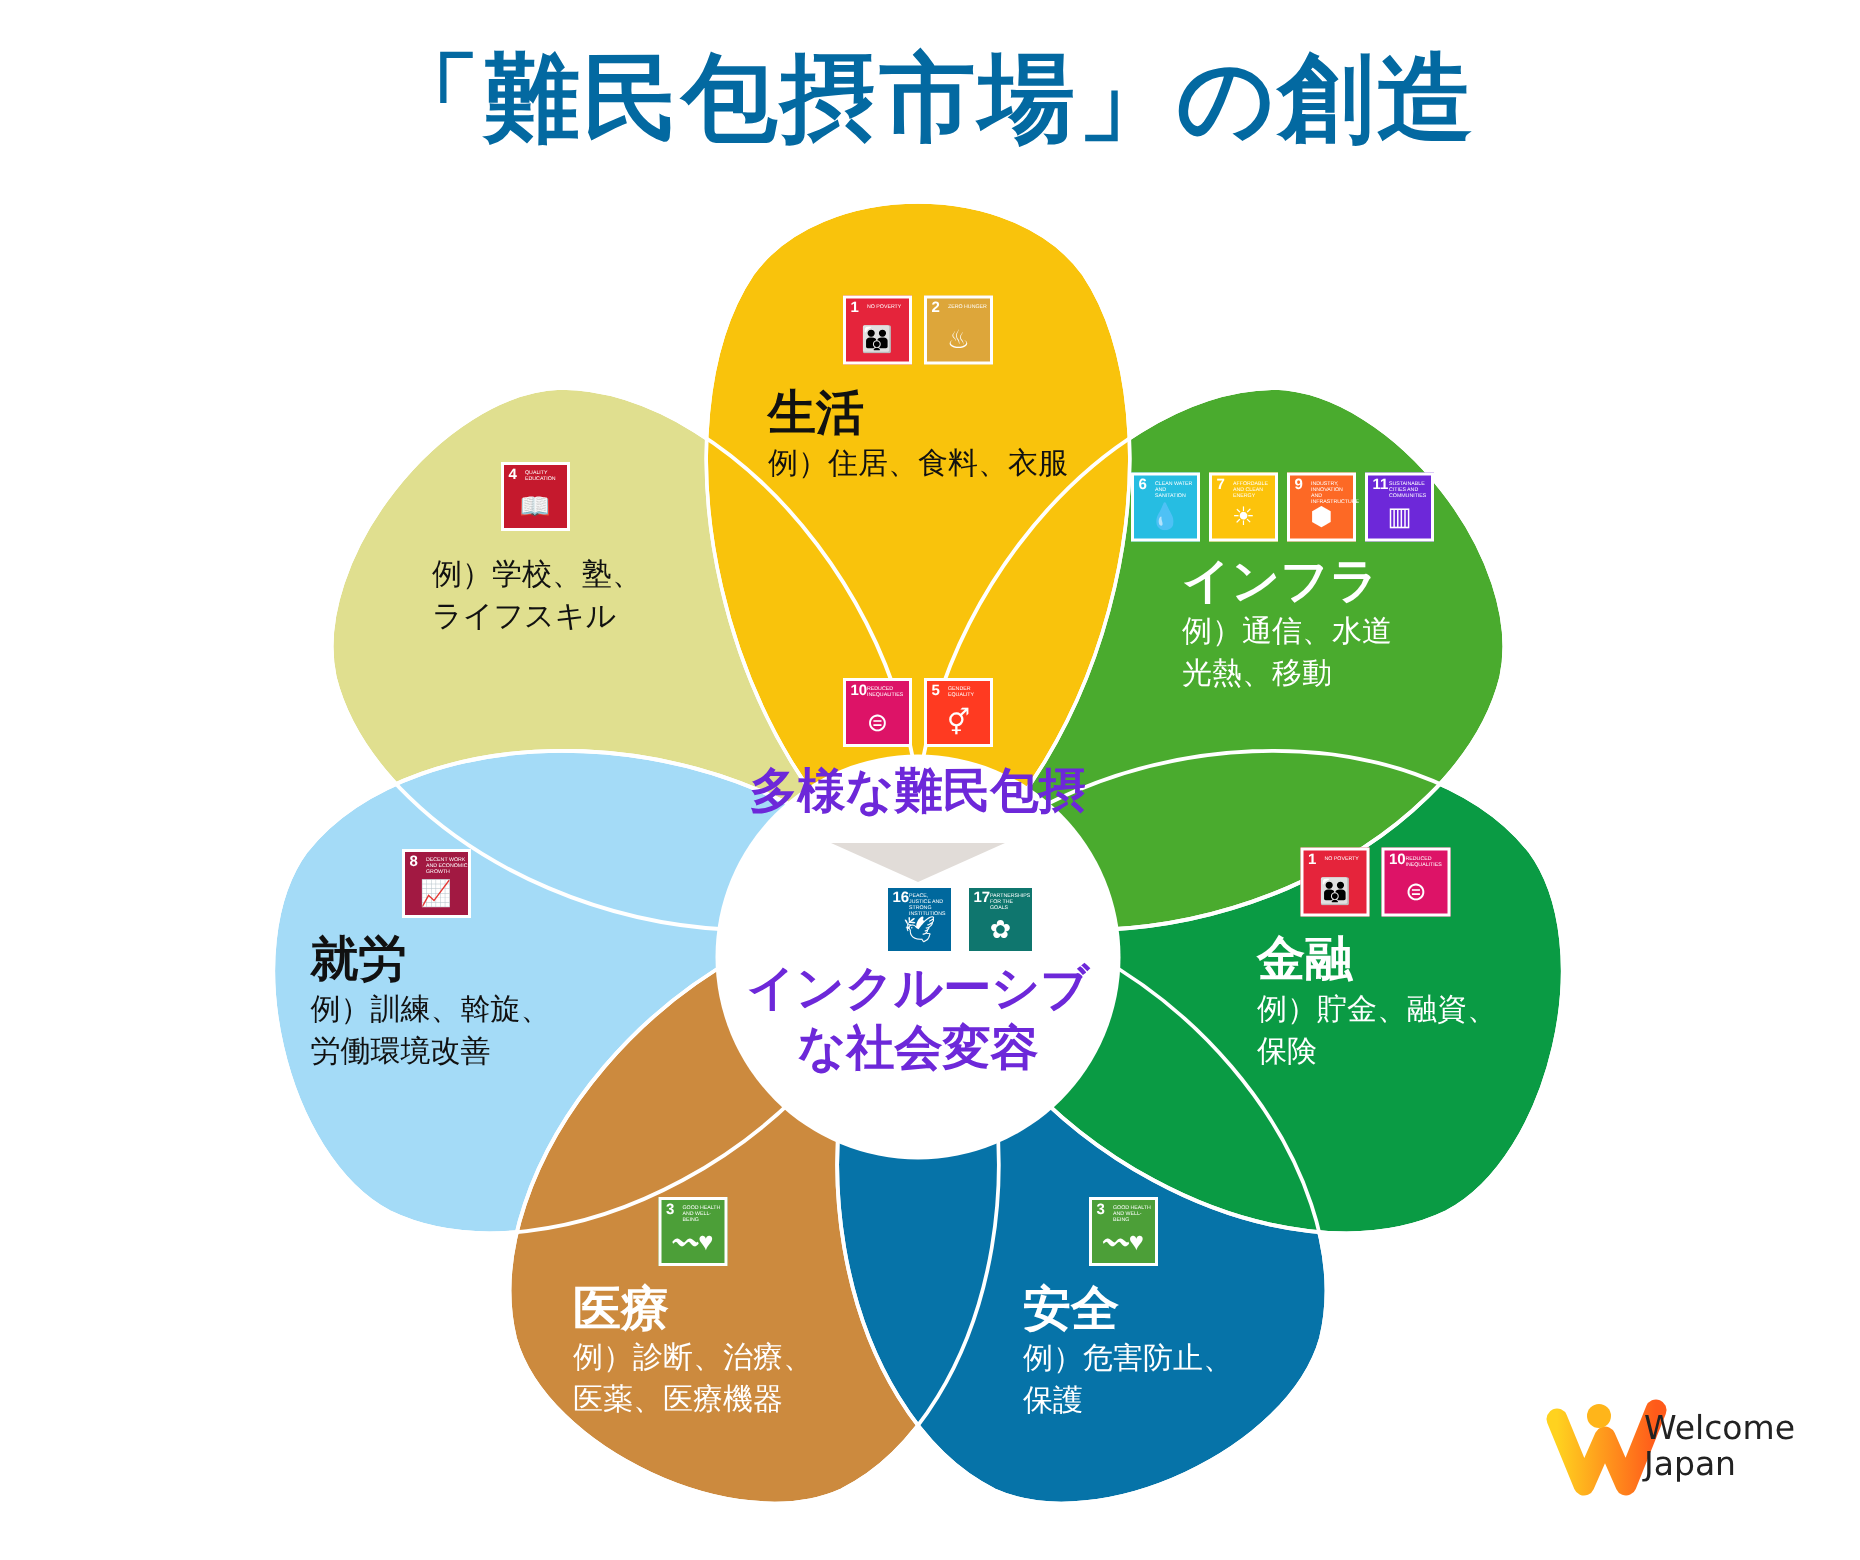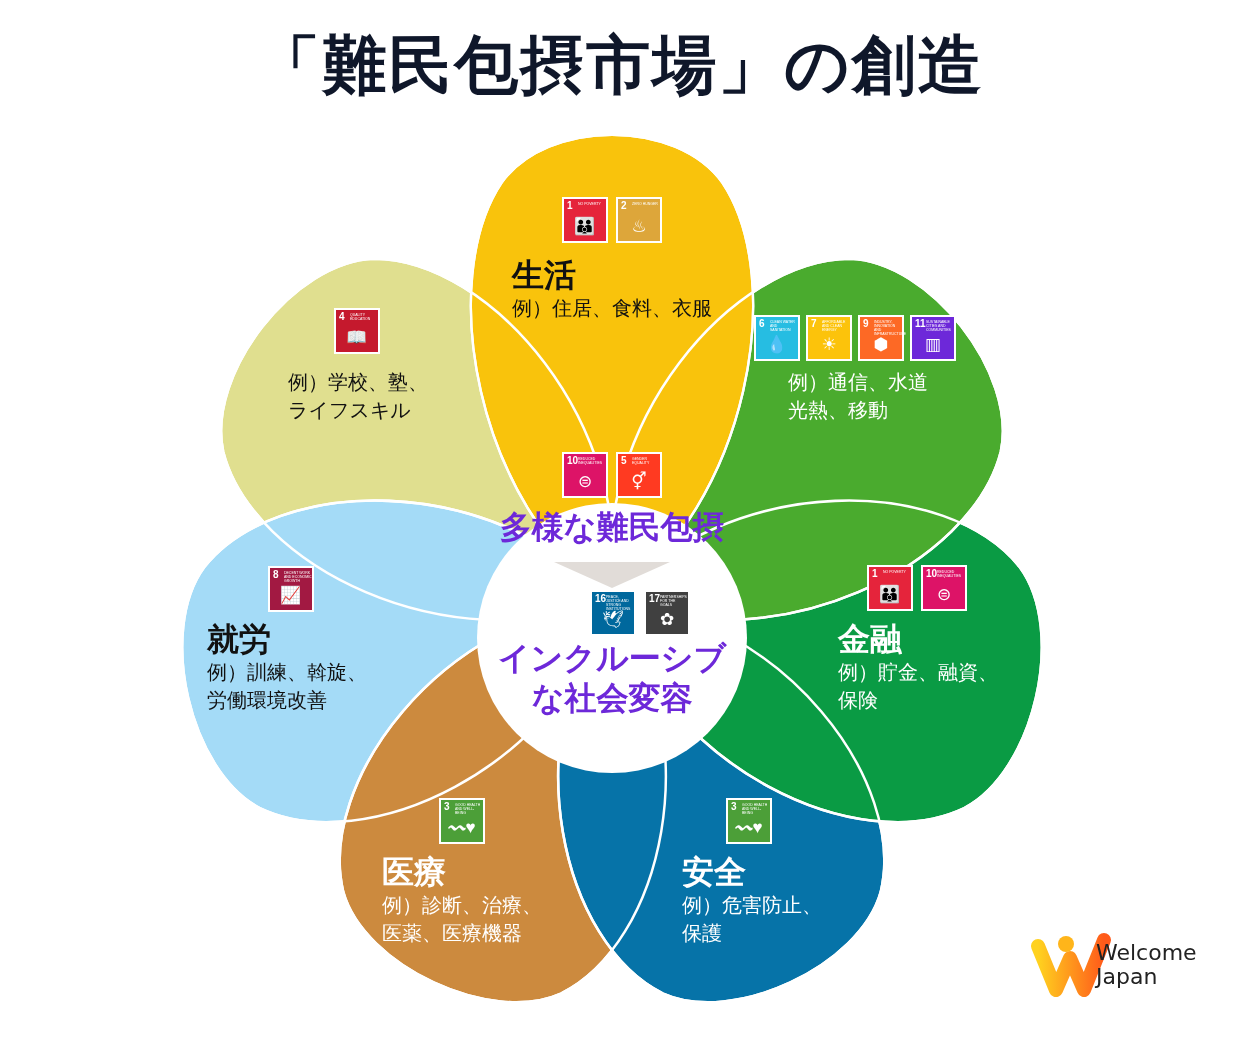--- a/index.html
+++ b/index.html
@@ -1,19 +1,19 @@
 <!DOCTYPE html>
 <html><head>
 <meta charset="utf-8">
 <style>
   html, body { margin:0; padding:0; background:#ffffff; }
   body { width:1240px; height:1040px; position:relative; overflow:hidden;
          font-family:"DejaVu Sans", "Liberation Sans", sans-serif; }
   .title { position:absolute; left:0; top:22px; width:1240px; text-align:center;
-           font-size:64px; font-weight:bold; color:#0f172a; letter-spacing:2px; }
+           font-size:64px; font-weight:bold; color:#0369a1; letter-spacing:2px; }
   svg.flower { position:absolute; left:0; top:0; }
   .label { position:absolute; text-align:left; transform:translateX(-50%); white-space:nowrap; }
   .label .head { font-size:32px; font-weight:bold; line-height:38px; }
   .label .sub { font-size:20px; line-height:28px; }
   .dark { color:#111111; }
   .light { color:#ffffff; }
   .icons { position:absolute; display:flex; gap:8px; transform:translateX(-50%); }
   .sdg { width:46px; height:46px; border:2px solid #ffffff; box-sizing:border-box; position:relative;
          color:#fff; font-family:"Liberation Sans", sans-serif; }
   .sdg .num { position:absolute; left:3px; top:1px; font-size:10px; font-weight:bold; }
@@ -112,20 +112,21 @@
       <span class="txt">Industry, Innovation and Infrastructure</span>
       <span class="glyph">⬢</span>
     </div>
   <div class="sdg" style="background:#6d28d9">
       <span class="num">11</span>
       <span class="txt">Sustainable Cities and Communities</span>
       <span class="glyph">▥</span>
     </div>
 </div>
 <div class="label light" style="left:858px; top:368px;">
+  <div class="head">インフラ</div>
   <div class="sub">例）通信、水道</div>
   <div class="sub">光熱、移動</div>
 </div>
 
 <div class="icons" style="left:917px; top:565px;">
   <div class="sdg" style="background:#e5243b">
       <span class="num">1</span>
       <span class="txt">No Poverty</span>
       <span class="glyph">👪</span>
     </div>
@@ -205,21 +206,21 @@
     </div>
 </div>
 <div class="center-text" style="left:612px; top:507px; font-size:32px; line-height:40px;">多様な難民包摂</div>
 
 <div class="icons" style="left:612px; top:590px;margin-left:28px;">
   <div class="sdg" style="background:#00689d">
       <span class="num">16</span>
       <span class="txt">Peace, Justice and Strong Institutions</span>
       <span class="glyph">🕊</span>
     </div>
-  <div class="sdg" style="background:#404040">
+  <div class="sdg" style="background:#0f766e">
       <span class="num">17</span>
       <span class="txt">Partnerships for the Goals</span>
       <span class="glyph">✿</span>
     </div>
 </div>
 <div class="center-text" style="left:612px; top:638px; font-size:32px; line-height:40px;">
   <div>インクルーシブ</div>
   <div>な社会変容</div>
 </div>
 

